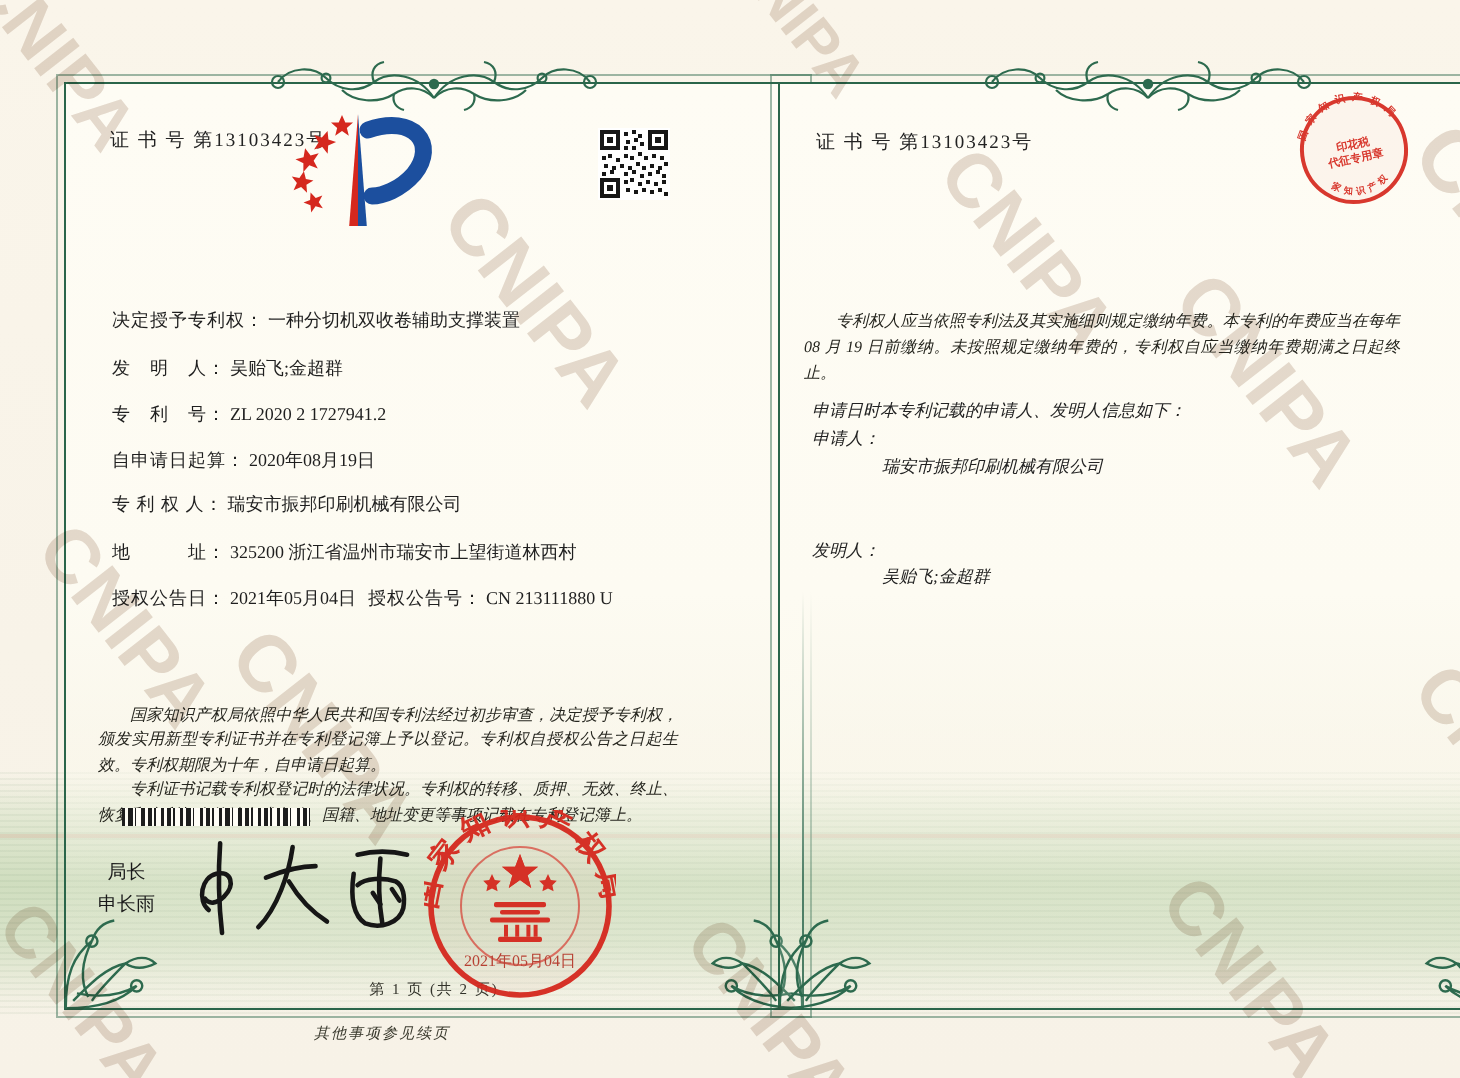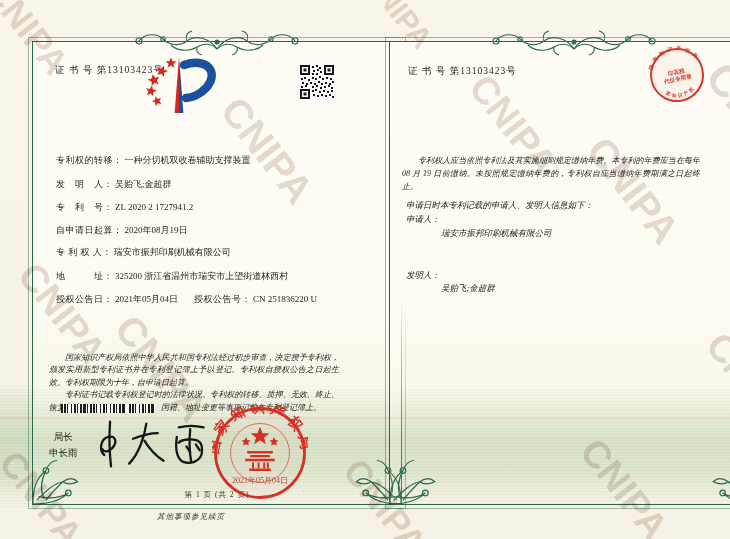--- a/index.html
+++ b/index.html
@@ -39,21 +39,21 @@
 
   .cert-no{position:absolute;left:22px;top:22px;font-size:9.5px;letter-spacing:1px;color:#222;}
   .page-right .cert-no{left:18px;top:23px;}
 
   .title{position:absolute;left:0;right:0;top:69px;text-align:center;
     font-size:22px;font-weight:700;letter-spacing:4px;color:#0d0d0d;}
 
   .fieldrow{position:absolute;left:23px;font-size:9px;white-space:nowrap;color:#1f1f1f;}
   .fieldrow .flabel{letter-spacing:.5px;}
   .fieldrow .fvalue{margin-left:2px;margin-top:46px;}
-  .fieldrow .flabel2{margin-left:16px;}
+  .fieldrow .flabel2{margin-left:6px;}
 
   .paras{position:absolute;left:16px;width:290px;top:310px;font-size:8px;line-height:12.4px;
     font-style:italic;color:#26261f;text-align:justify;}
   .paras p{margin:0;text-indent:2em;}
 
   .barcode{position:absolute;left:28px;top:362px;width:94px;height:9px;background:
     repeating-linear-gradient(90deg,#1d1d1d 0 1.6px,#fffdf6 1.6px 3.1px,#1d1d1d 3.1px 5.3px,#fffdf6 5.3px 6.3px,#1d1d1d 6.3px 7.1px,#fffdf6 7.1px 9.7px);}
 
   .director{position:absolute;left:16px;top:387px;font-size:9.5px;font-weight:400;line-height:16px;color:#1a1a1a;z-index:3;text-align:center;}
   .signature{position:absolute;left:58px;top:374px;z-index:3;}
@@ -145,39 +145,39 @@
                  M2 14h2v2h-2z M5 13h2v2h-2z M9 15h2v2h-2z M13 13h2v2h-2z M16 14h2v2h-2z M20 12h2v2h-2z M23 14h2v2h-2z M27 13h2v2h-2z M31 14h2v2h-2z
                  M3 18h2v2h-2z M7 19h2v2h-2z M11 18h2v2h-2z M15 19h2v2h-2z M19 17h2v2h-2z M22 19h2v2h-2z M26 18h2v2h-2z M30 19h2v2h-2z M33 17h2v2h-2z
                  M2 22h2v2h-2z M6 21h2v2h-2z M13 22h2v2h-2z M17 21h2v2h-2z M21 23h2v2h-2z M25 22h2v2h-2z M29 21h2v2h-2z M32 23h2v2h-2z
                  M13 26h2v2h-2z M16 25h2v2h-2z M20 27h2v2h-2z M24 26h2v2h-2z M28 27h2v2h-2z M32 26h2v2h-2z
                  M14 30h2v2h-2z M18 31h2v2h-2z M22 30h2v2h-2z M26 31h2v2h-2z M30 30h2v2h-2z M33 32h2v2h-2z"></path>
       </g>
     </svg>
 
 
     <div class="fieldrow" style="top:112px">
-      <span class="flabel">专利权的转移：</span><span class="fvalue">一种分切机双收卷辅助支撑装置</span>
+      <span class="flabel">决定授予专利权：</span><span class="fvalue">一种分切机双收卷辅助支撑装置</span>
     </div>
     <div class="fieldrow" style="top:136px">
       <span class="flabel">发　明　人：</span><span class="fvalue">吴贻飞;金超群</span>
     </div>
     <div class="fieldrow" style="top:159px">
       <span class="flabel">专　利　号：</span><span class="fvalue">ZL 2020 2 1727941.2</span>
     </div>
     <div class="fieldrow" style="top:182px">
       <span class="flabel">自申请日起算：</span><span class="fvalue">2020年08月19日</span>
     </div>
     <div class="fieldrow" style="top:204px">
       <span class="flabel">专 利 权 人：</span><span class="fvalue">瑞安市振邦印刷机械有限公司</span>
     </div>
     <div class="fieldrow" style="top:228px">
       <span class="flabel">地　　　址：</span><span class="fvalue">325200 浙江省温州市瑞安市上望街道林西村</span>
     </div>
     <div class="fieldrow" style="top:251px">
-      <span class="flabel">授权公告日：</span><span class="fvalue">2021年05月04日</span><span class="flabel flabel2">授权公告号：</span><span class="fvalue">CN 251836220 U</span>
+      <span class="flabel">授权公告日：</span><span class="fvalue">2021年05月04日</span><span class="flabel flabel2">授权公告号：</span><span class="fvalue">CN 213111880 U</span>
     </div>
 
     <div class="paras">
       <p>国家知识产权局依照中华人民共和国专利法经过初步审查，决定授予专利权，颁发实用新型专利证书并在专利登记簿上予以登记。专利权自授权公告之日起生效。专利权期限为十年，自申请日起算。</p>
       <p>专利证书记载专利权登记时的法律状况。专利权的转移、质押、无效、终止、恢复和专利权人的姓名或名称、国籍、地址变更等事项记载在专利登记簿上。</p>
     </div>
 
     <div class="barcode"></div>
 
     <div class="director">

